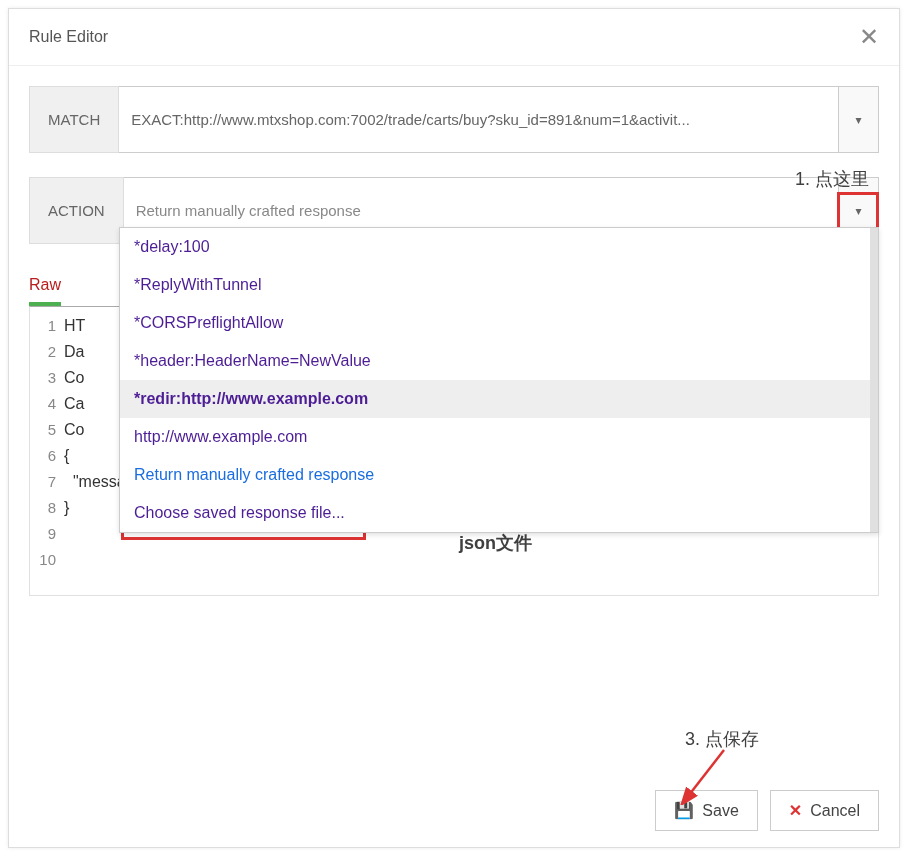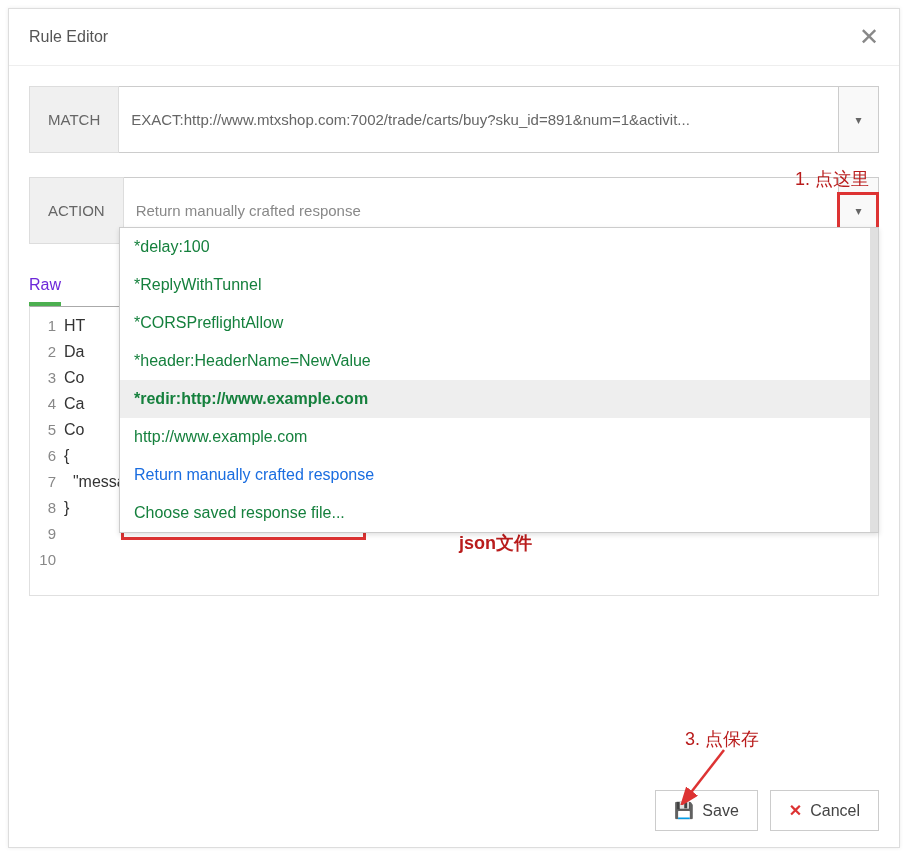--- a/index.html
+++ b/index.html
@@ -82,21 +82,21 @@
       font-size: 12px;
       color: #666;
     }
     .editor-tabs {
       display: flex;
       gap: 24px;
       margin-bottom: 0;
       position: relative;
     }
     .tab {
-      color: #6d28d9;
+      color: #b91c1c;
       font-size: 16px;
       padding: 8px 0;
     }
     .tab-active {
       border-bottom: 4px solid #4CAF50;
     }
     .code-area {
       border: 1px solid #e0e0e0;
       border-top: 1px solid #aaa;
       position: relative;
@@ -130,33 +130,33 @@
       border: 1px solid #ccc;
       z-index: 10;
       box-shadow: 0 2px 5px rgba(0,0,0,0.12);
     }
     .dropdown-item {
       padding: 10px 14px;
       font-size: 16px;
       color: #333;
       cursor: pointer;
     }
-    .dropdown-item.muted { color: #15803d; }
+    .dropdown-item.muted { color: #4c1d95; }
     .dropdown-item.hovered { background: #eee; font-weight: bold; }
     .dropdown-item.selected {
       color: #1a6de0;
     }
     .red-box {
       position: absolute;
       border: 3px solid #d33;
       pointer-events: none;
     }
     .annotation {
       position: absolute;
-      color: #b91c1c;
+      color: #404040;
       font-size: 18px;
       font-family: sans-serif;
     }
     .dialog-footer {
       position: absolute;
       bottom: 16px;
       right: 20px;
       display: flex;
       gap: 12px;
     }

